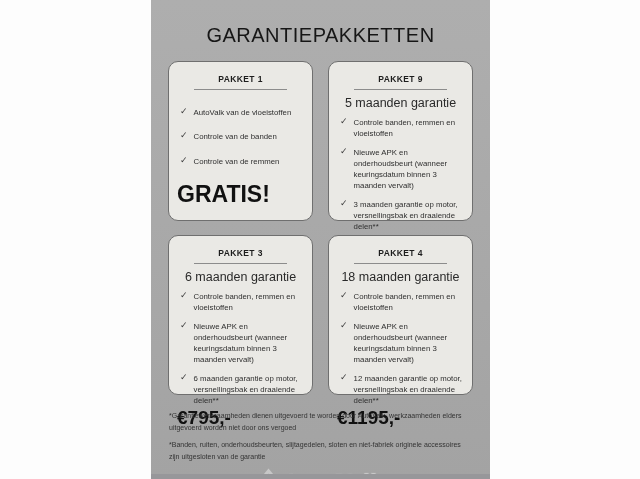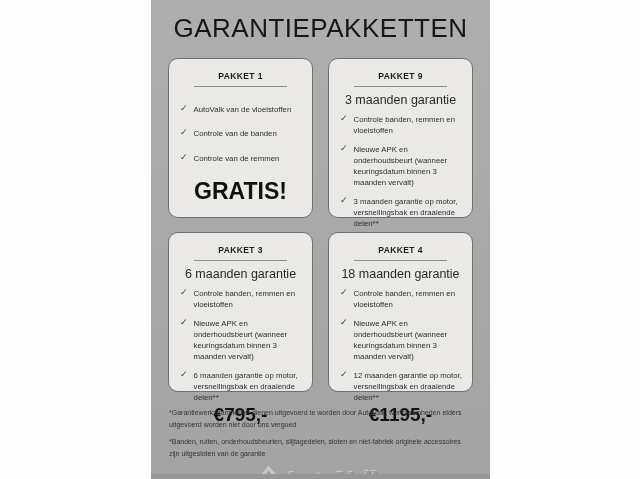--- a/index.html
+++ b/index.html
@@ -9,23 +9,23 @@
     overflow: hidden;
     font-family: "Liberation Sans", sans-serif;
   }
   .poster {
     position: relative;
     margin-left: 151px;
     width: 339px; height: 479px;
     background: linear-gradient(180deg, #aeaeae 0%, #a8a8a8 55%, #a3a3a3 100%);
   }
   .poster-title {
-    padding-top: 13px;
+    padding-top: 24px;
     text-align: center;
-    font-size: 26px;
+    font-size: 20px;
     letter-spacing: 0.5px;
     color: #161616;
     font-weight: 400;
   }
   .cards-grid {
     margin: 14px 17px 0 17px;
     display: grid;
     grid-template-columns: 1fr 1fr;
     column-gap: 15px;
     row-gap: 14px;
@@ -76,21 +76,20 @@
     color: #2e2e2e;
   }
   .check-icon {
     flex: 0 0 auto;
     font-size: 9px;
     line-height: 1.1;
     color: #3a3a3a;
   }
   .card-price {
     margin-top: auto;
-    text-align: center;
     font-weight: bold;
     font-size: 19px;
     color: #111;
     padding-bottom: 2px;
   }
   .card.spaced .card-price { font-size: 23px; }
   .footnotes {
     margin: 15px 18px 0 18px;
     max-width: 306px;
   }
@@ -147,21 +146,21 @@
           <span class="check-icon">✓</span>
           <span>Controle van de remmen</span>
         </div>
       </div>
       <div class="card-price">GRATIS!</div>
     </div>
 
     <div class="card">
       <div class="card-header">PAKKET 9</div>
       <hr class="card-rule">
-      <div class="card-subtitle">3 maanden garantie</div>
+      <div class="card-subtitle">5 maanden garantie</div>
       <div class="card-items">
         <div class="card-item">
           <span class="check-icon">✓</span>
           <span>Controle banden, remmen en vloeistoffen</span>
         </div>
         <div class="card-item">
           <span class="check-icon">✓</span>
           <span>Nieuwe APK en onderhoudsbeurt (wanneer keuringsdatum binnen 3 maanden vervalt)</span>
         </div>
         <div class="card-item">

